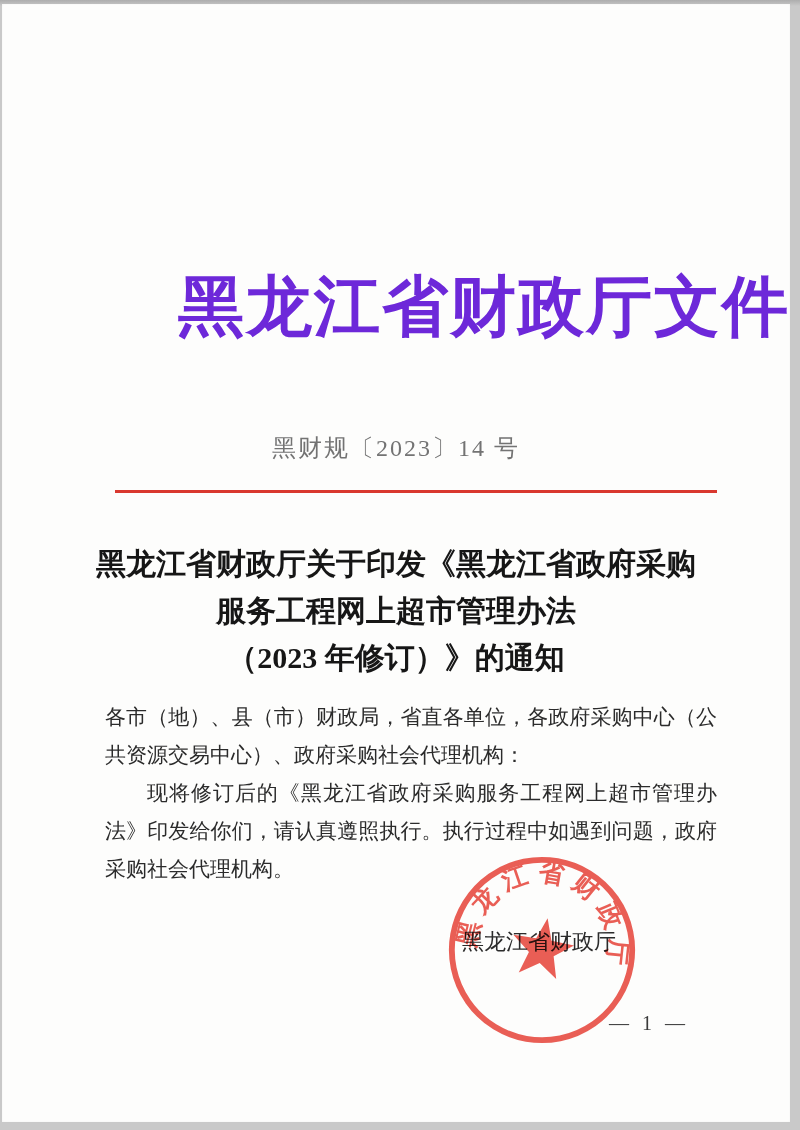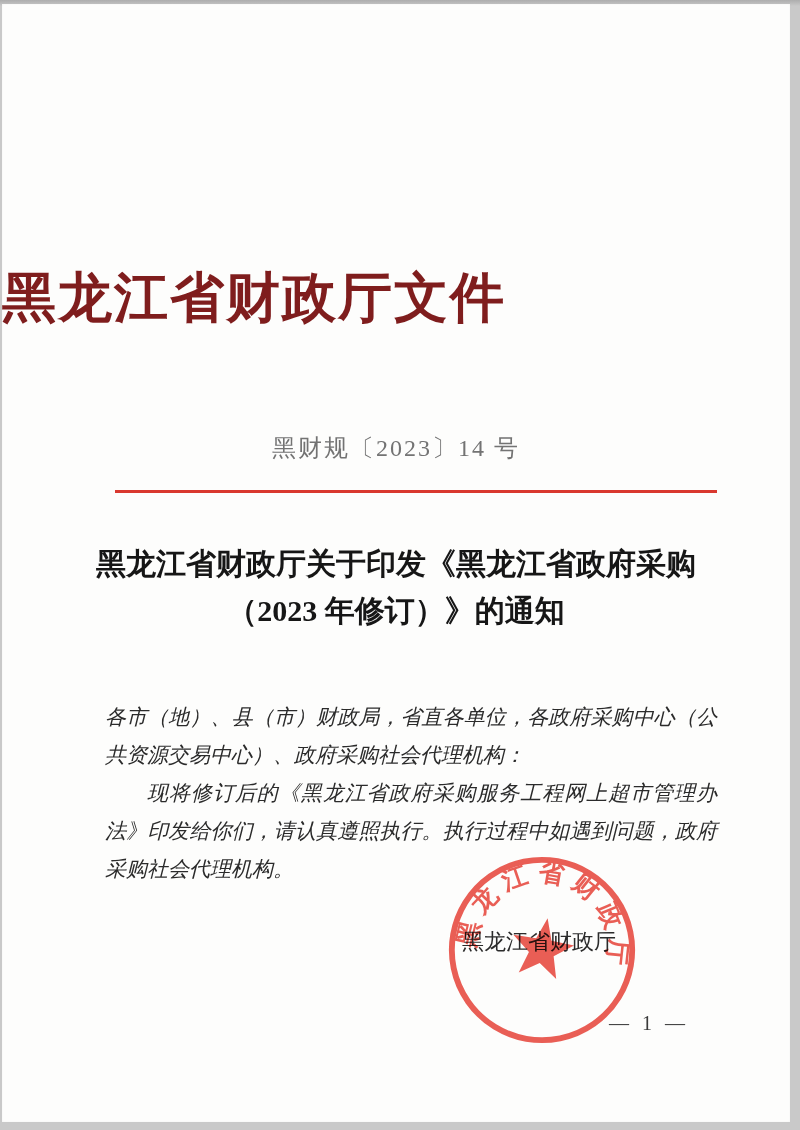--- a/index.html
+++ b/index.html
@@ -16,25 +16,25 @@
   }
   .page {
     position: absolute;
     left: 2px; top: 4px; right: 10px; bottom: 8px;
     background: #fdfdfc;
     box-shadow: inset 0 0 2px rgba(0,0,0,0.06);
   }
   .header-title {
     position: absolute;
     top: 258px; left: 0; width: 100%;
-    text-align: left;
-    font-size: 54px;
+    text-align: right;
+    font-size: 66px;
     font-weight: bold;
     letter-spacing: 2px;
-    color: #7f1d1d;
+    color: #6d28d9;
     white-space: nowrap;
   }
   .doc-number {
     position: absolute;
     top: 428px; left: 0; width: 100%;
     text-align: center;
     font-size: 24px;
     color: #737373;
     letter-spacing: 2px;
   }
@@ -56,21 +56,21 @@
   }
   .body-text {
     position: absolute;
     top: 694px; left: 103px;
     width: 612px;
     font-size: 21px;
     line-height: 38px;
     color: #2b2b2b;
     text-align: justify;
   }
-  .body-text p { margin: 0; font-style: italic; }
+  .body-text p { margin: 0; }
   .body-text p.indented { text-indent: 2em; }
   .signature {
     position: absolute;
     top: 918px; left: 432px;
     width: 210px;
     text-align: center;
     font-size: 22px;
     line-height: 40px;
     color: #2b2b2b;
   }
@@ -101,20 +101,21 @@
   <div class="page">
 
     <div class="header-title">黑龙江省财政厅文件</div>
 
     <div class="doc-number">黑财规〔2023〕14 号</div>
 
     <div class="red-rule"></div>
 
     <div class="doc-title">
       <div>黑龙江省财政厅关于印发《黑龙江省政府采购</div>
+      <div>服务工程网上超市管理办法</div>
       <div>（2023 年修订）》的通知</div>
     </div>
 
     <div class="body-text">
       <p>各市（地）、县（市）财政局，省直各单位，各政府采购中心（公共资源交易中心）、政府采购社会代理机构：</p>
       <p class="indented">现将修订后的《黑龙江省政府采购服务工程网上超市管理办法》印发给你们，请认真遵照执行。执行过程中如遇到问题，政府采购社会代理机构。</p>
     </div>
 
     <div class="signature">
       <div>黑龙江省财政厅</div>

